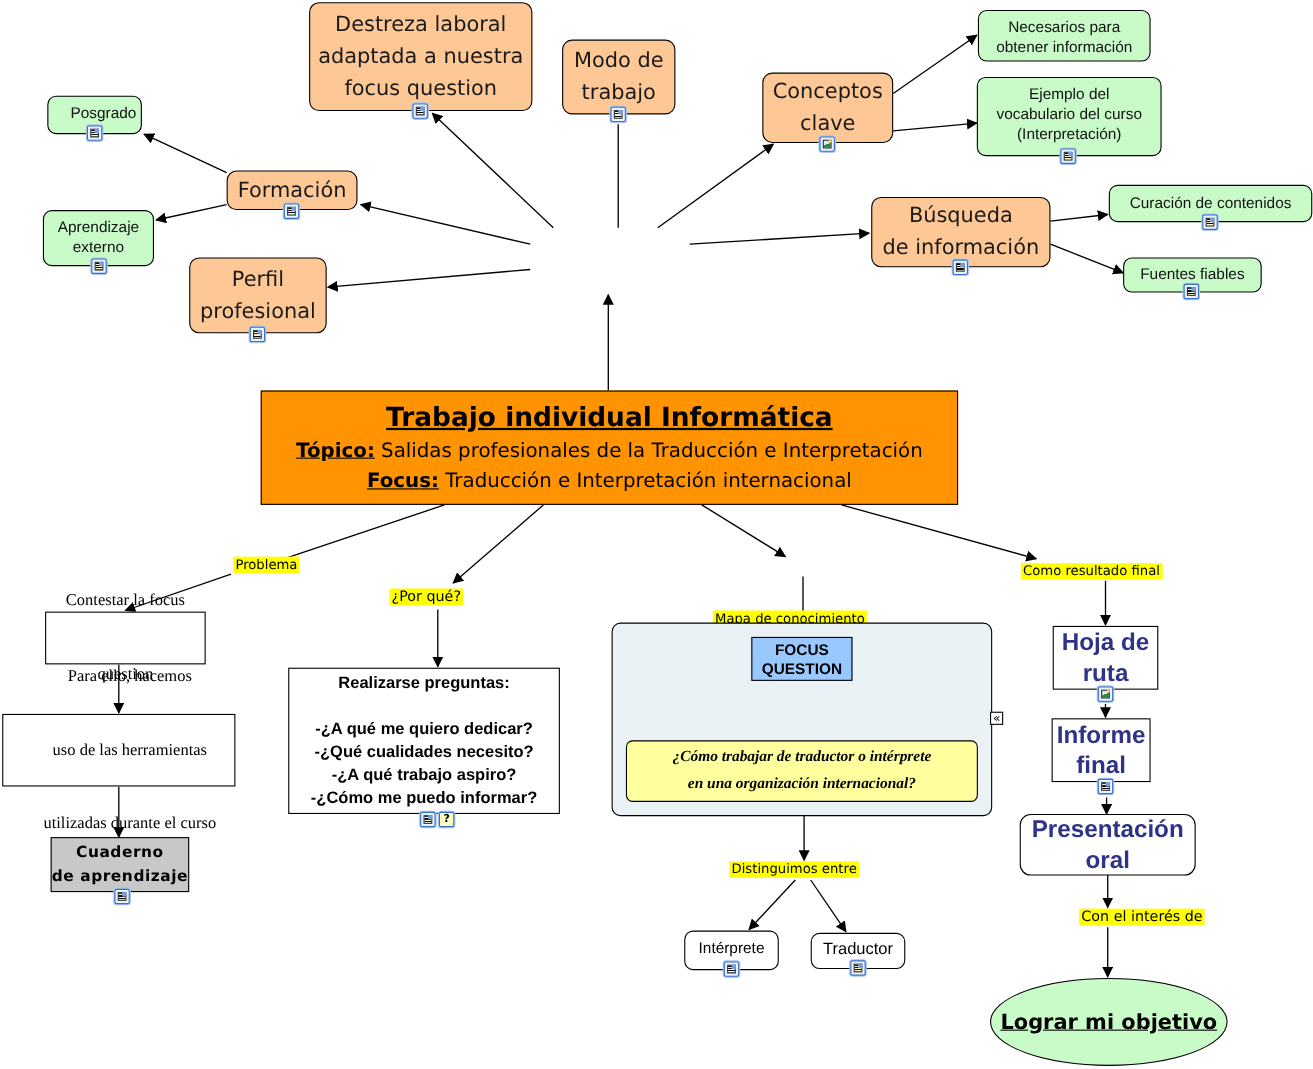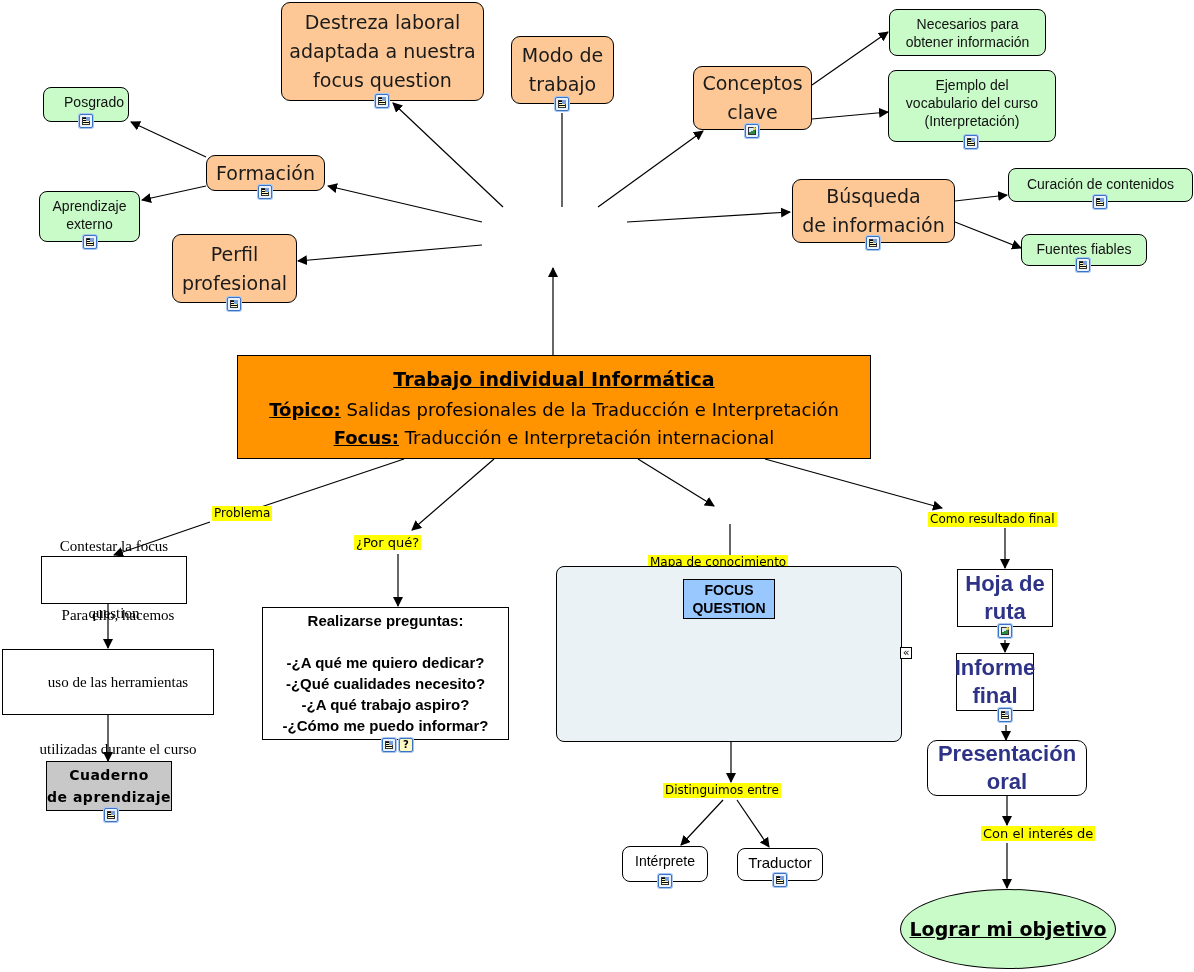--- a/index.html
+++ b/index.html
@@ -70,21 +70,21 @@
       <line x1="737" y1="800" x2="769" y2="847" marker-end="url(#arr)"></line>
 
       <line x1="1005" y1="640" x2="1005" y2="652" marker-end="url(#arr)"></line>
       <line x1="1006" y1="725" x2="1006" y2="740" marker-end="url(#arr)"></line>
       <line x1="1007" y1="795" x2="1007" y2="825" marker-end="url(#arr)"></line>
       <line x1="1007" y1="843" x2="1007" y2="888" marker-end="url(#arr)"></line>
     </g>
   </svg>
 
   <div class="node" style="left:237px;top:355px;width:634px;height:104px;background:#ff9300;border:1px solid #000;font-family:'DejaVu Sans',sans-serif;">
-    <div class="title-line" style="font-size:19px;line-height:34px;">Trabajo individual Informática</div>
+    <div class="title-line" style="font-size:24px;line-height:34px;">Trabajo individual Informática</div>
     <div style="font-size:18px;line-height:28px;">
       <span class="title-line">Tópico:</span><span> Salidas profesionales de la Traducción e Interpretación</span>
     </div>
     <div style="font-size:18px;line-height:28px;">
       <span class="title-line">Focus:</span><span> Traducción e Interpretación internacional</span>
     </div>
   </div>
 
 
   <div class="node orange" style="left:281px;top:2px;width:203px;height:99px;">
@@ -190,38 +190,42 @@
   <span class="icon help" style="left:399px;top:738px;">?</span>
 
   <div style="position:absolute;left:556px;top:566px;width:346px;height:176px;box-sizing:border-box;border:1px solid #000;border-radius:8px;background:#ebf2f5;"></div>
   <div style="position:absolute;left:900px;top:647px;width:12px;height:12px;box-sizing:border-box;border:1px solid #000;background:#fff;font-size:11px;line-height:9px;text-align:center;font-family:'DejaVu Sans',sans-serif;">
     <span>«</span>
   </div>
   <div class="node rect" style="left:683px;top:579px;width:92px;height:40px;background:#99c8ff;font-family:'Liberation Sans',sans-serif;font-weight:bold;font-size:14px;line-height:18px;">
     <div>FOCUS</div>
     <div>QUESTION</div>
   </div>
+  <div class="node" style="left:569px;top:673px;width:320px;height:56px;background:#ffff9e;border-radius:6px;font-family:'Liberation Serif',serif;font-style:italic;font-weight:bold;font-size:14px;line-height:24px;">
+    <div>¿Cómo trabajar de traductor o intérprete</div>
+    <div>en una organización internacional?</div>
+  </div>
 
   <div class="node white-r" style="left:622px;top:846px;width:86px;height:36px;font-family:'Liberation Sans',sans-serif;font-size:14px;justify-content:flex-start;padding-top:6px;">
     <div>Intérprete</div>
   </div>
   <span class="icon doc" style="left:658px;top:874px;"></span>
 
   <div class="node white-r" style="left:737px;top:848px;width:86px;height:33px;font-family:'Liberation Sans',sans-serif;font-size:15px;justify-content:flex-start;padding-top:5px;">
     <div>Traductor</div>
   </div>
   <span class="icon doc" style="left:773px;top:873px;"></span>
 
   <div class="node rect navy" style="left:957px;top:569px;width:96px;height:58px;">
     <div>Hoja de</div>
     <div>ruta</div>
   </div>
   <span class="icon img" style="left:998px;top:624px;"></span>
 
-  <div class="node rect navy" style="left:956px;top:653px;width:78px;height:58px;">
+  <div class="node rect navy" style="left:956px;top:653px;width:90px;height:58px;">
     <div>Informe</div>
     <div>final</div>
   </div>
   <span class="icon doc" style="left:998px;top:708px;"></span>
 
   <div class="node rect navy" style="left:927px;top:740px;width:160px;height:56px;border-radius:10px;">
     <div>Presentación</div>
     <div>oral</div>
   </div>
 

